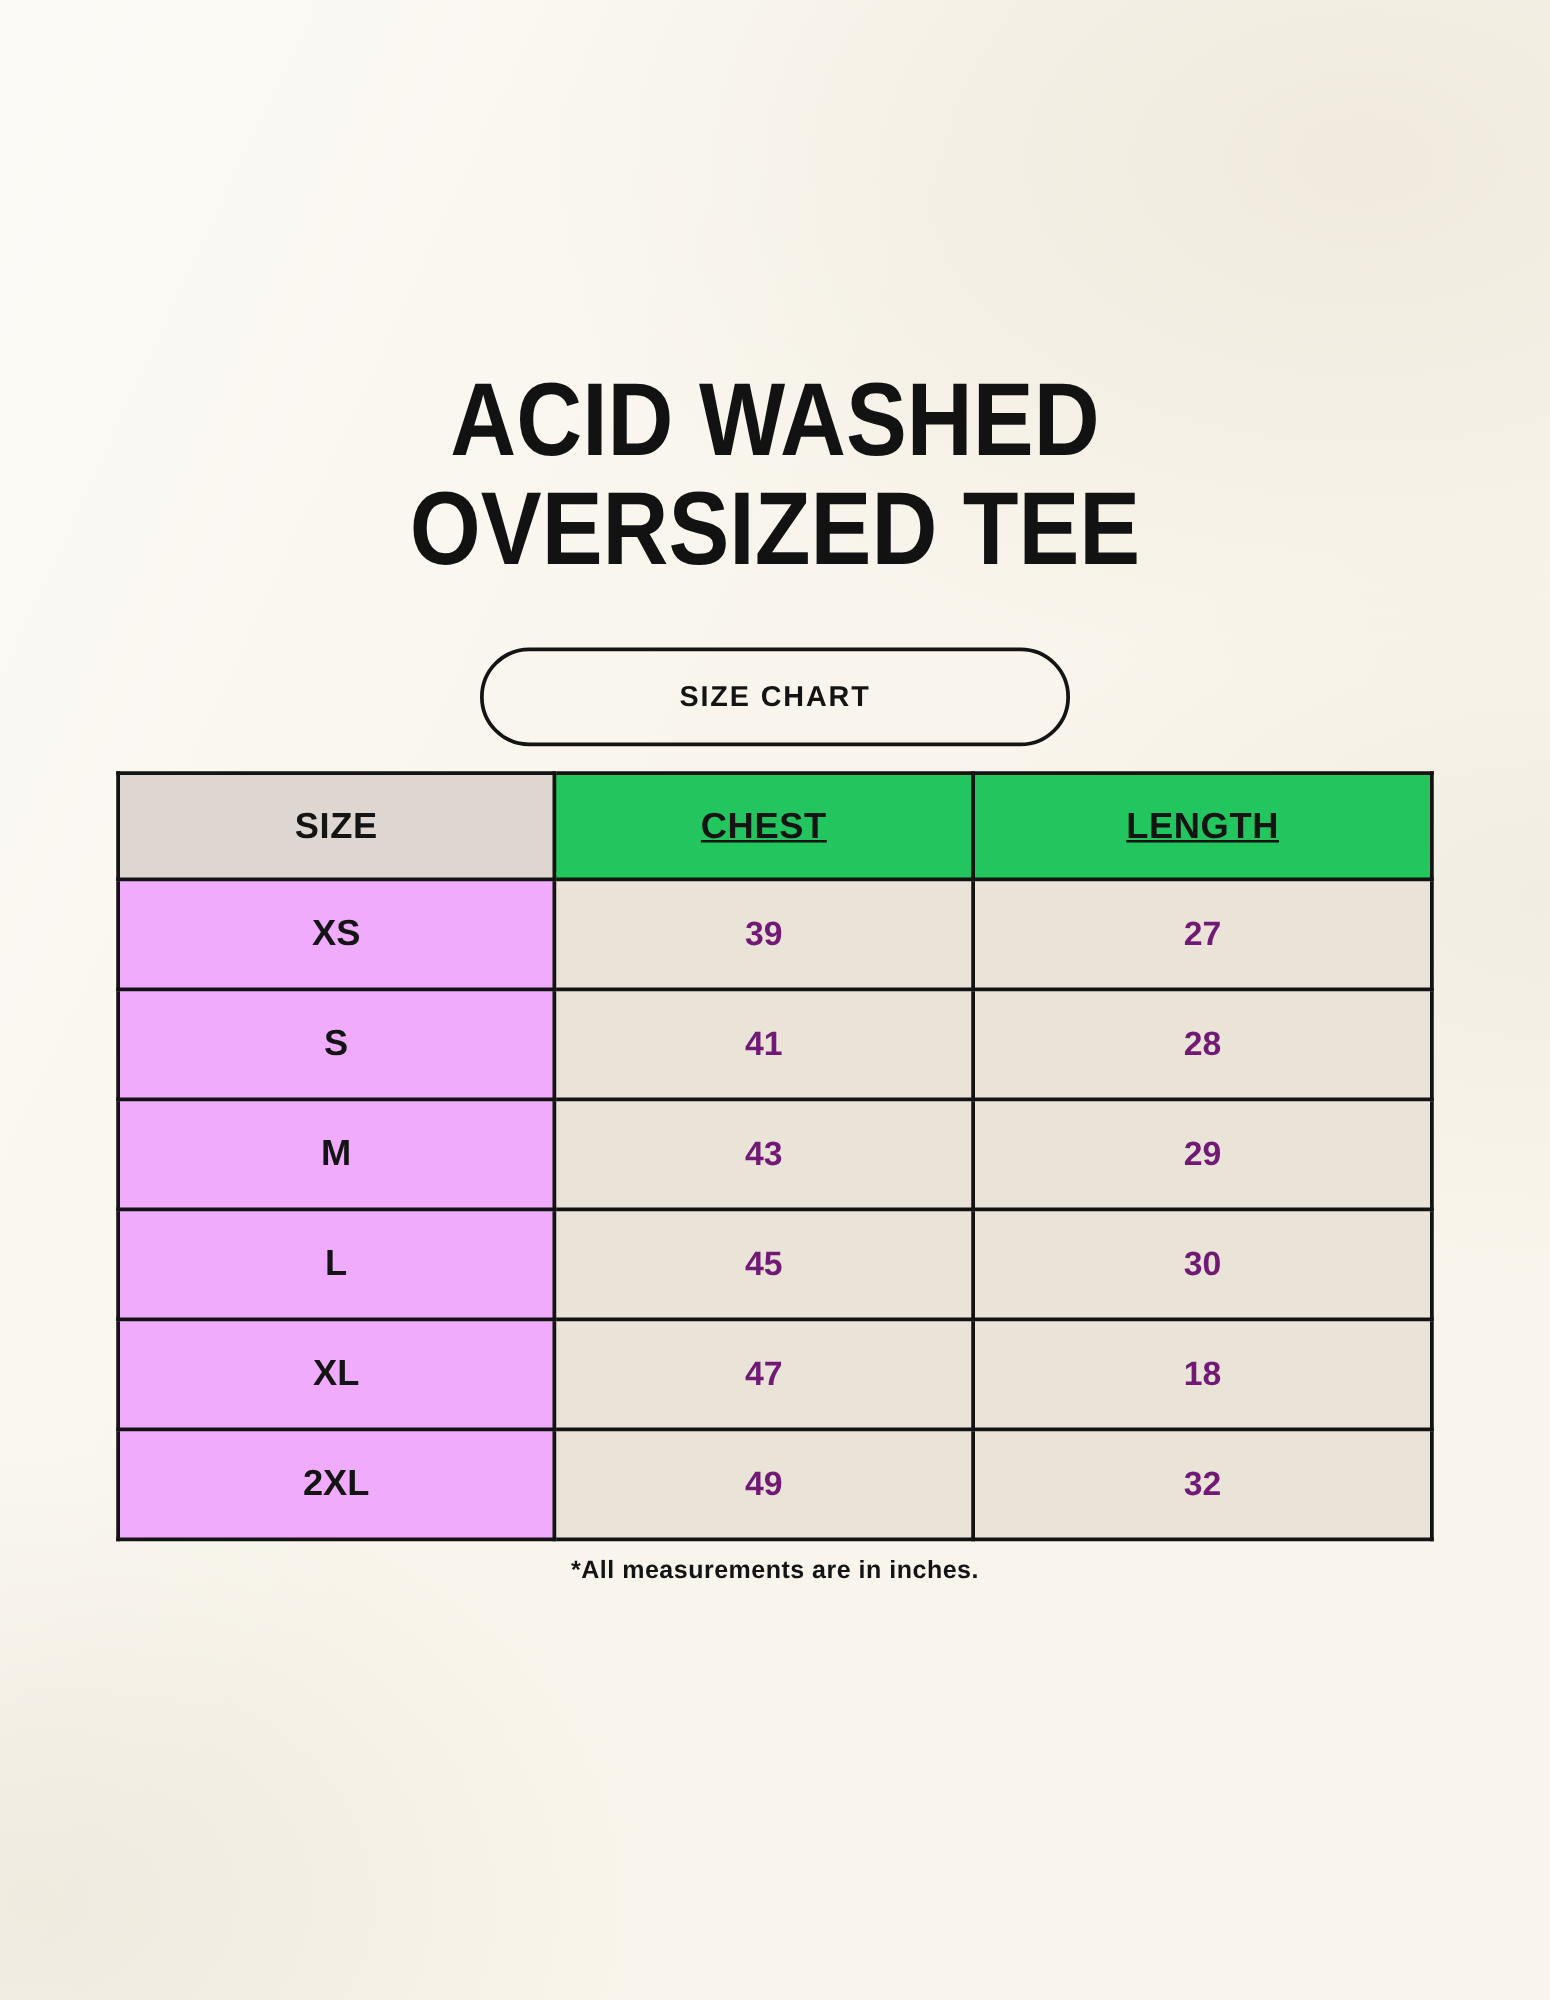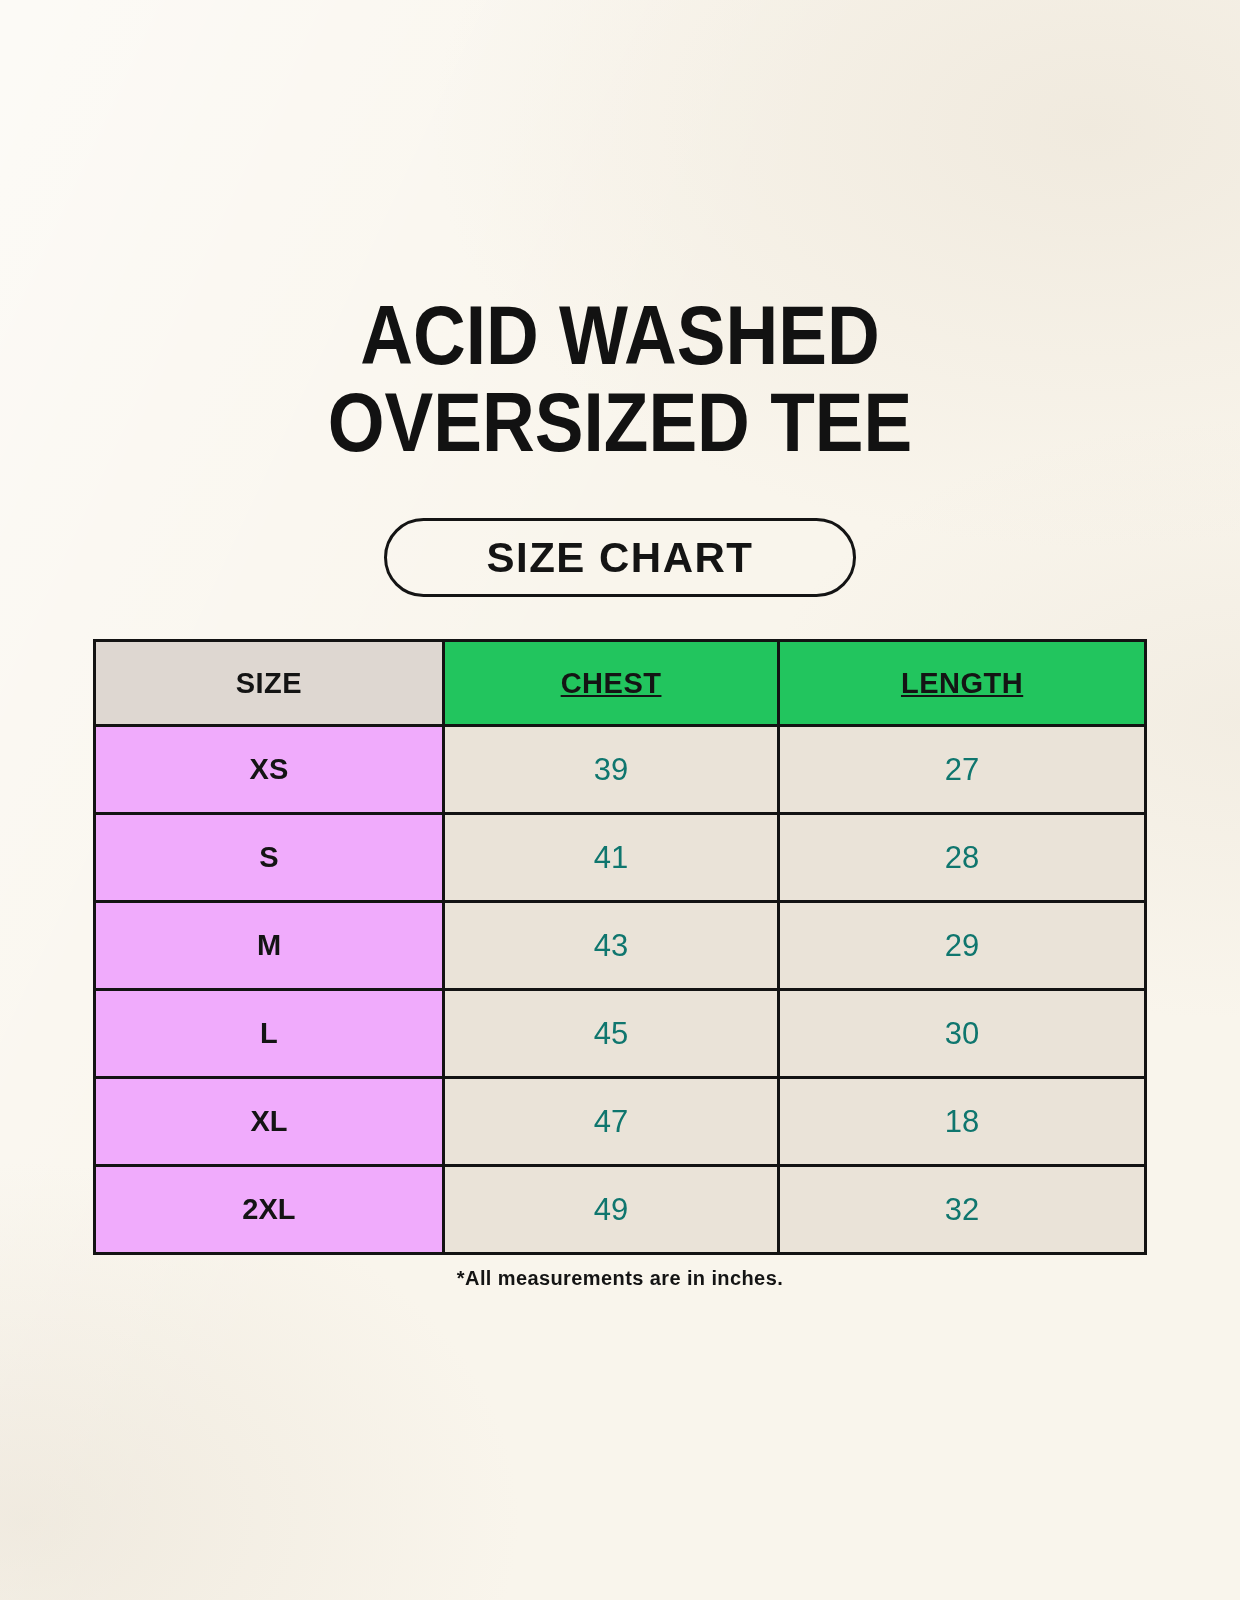--- a/index.html
+++ b/index.html
@@ -42,29 +42,29 @@
   .pill {
     width: 472px;
     height: 79px;
     margin: 52px auto 0 auto;
     border: 3px solid #141414;
     border-radius: 44px;
     background: transparent;
     display: flex;
     align-items: center;
     justify-content: center;
-    font-size: 42px;
+    font-size: 23px;
     font-weight: 700;
     letter-spacing: 1.5px;
     color: #141414;
   }
 
   .table-wrap {
     width: 1054px;
-    margin: 42px auto 0 auto;
+    margin: 20px auto 0 auto;
   }
 
   table.size-table {
     width: 1054px;
     border-collapse: collapse;
     table-layout: fixed;
   }
 
   table.size-table col.c-size   { width: 33.2%; }
   table.size-table col.c-chest  { width: 31.9%; }
@@ -94,23 +94,23 @@
 
   td.cell-size {
     background: #f0abfc;
     font-size: 29px;
     font-weight: 700;
     color: #141414;
   }
 
   td.cell-val {
     background: #eae3d8;
-    font-size: 31px;
-    font-weight: 400;
-    color: #0f766e;
+    font-size: 27px;
+    font-weight: 700;
+    color: #701a75;
   }
 
   .footnote {
     width: 1054px;
     margin: 12px auto 0 auto;
     text-align: center;
     font-size: 20px;
     font-weight: 700;
     letter-spacing: 0.4px;
     color: #141414;

